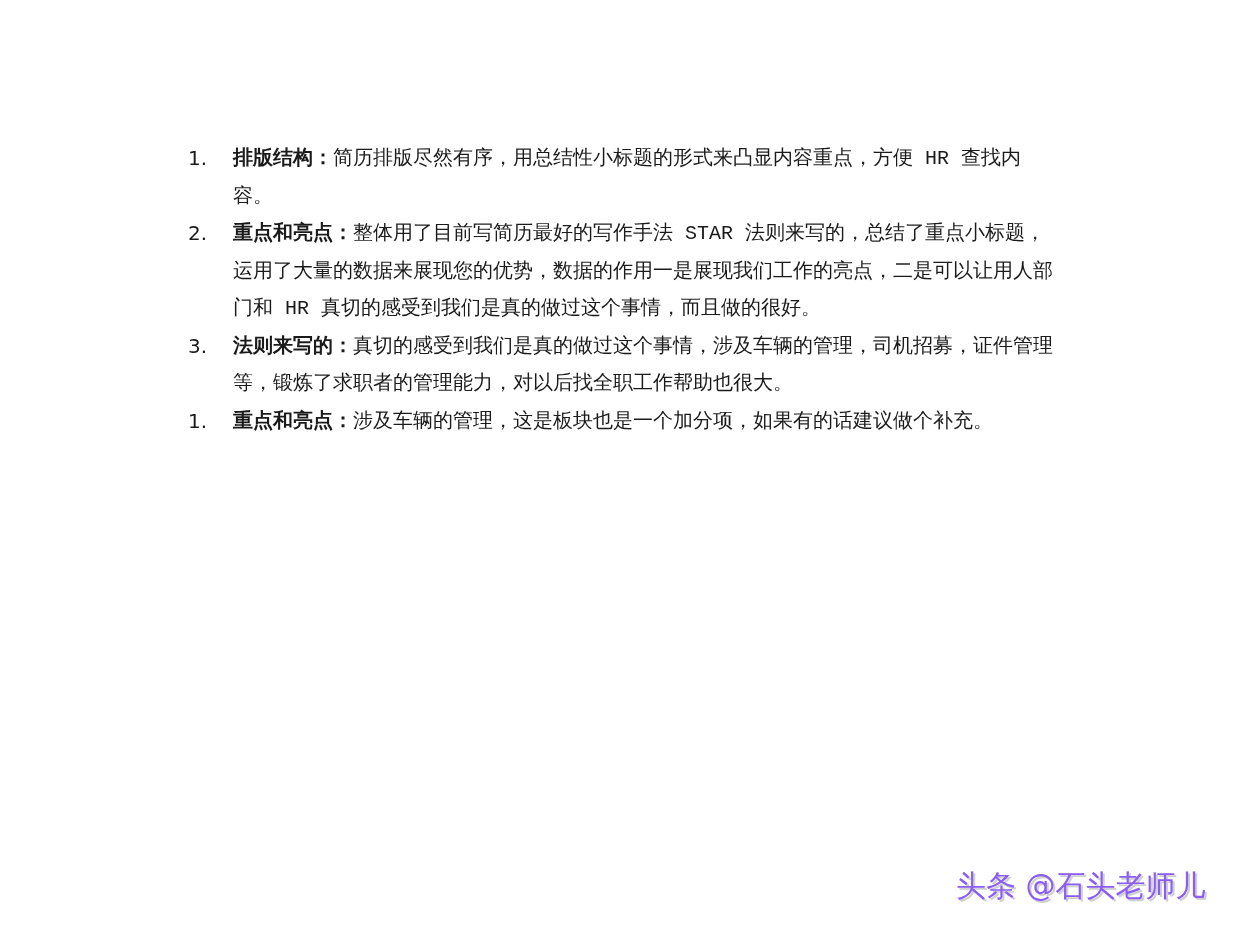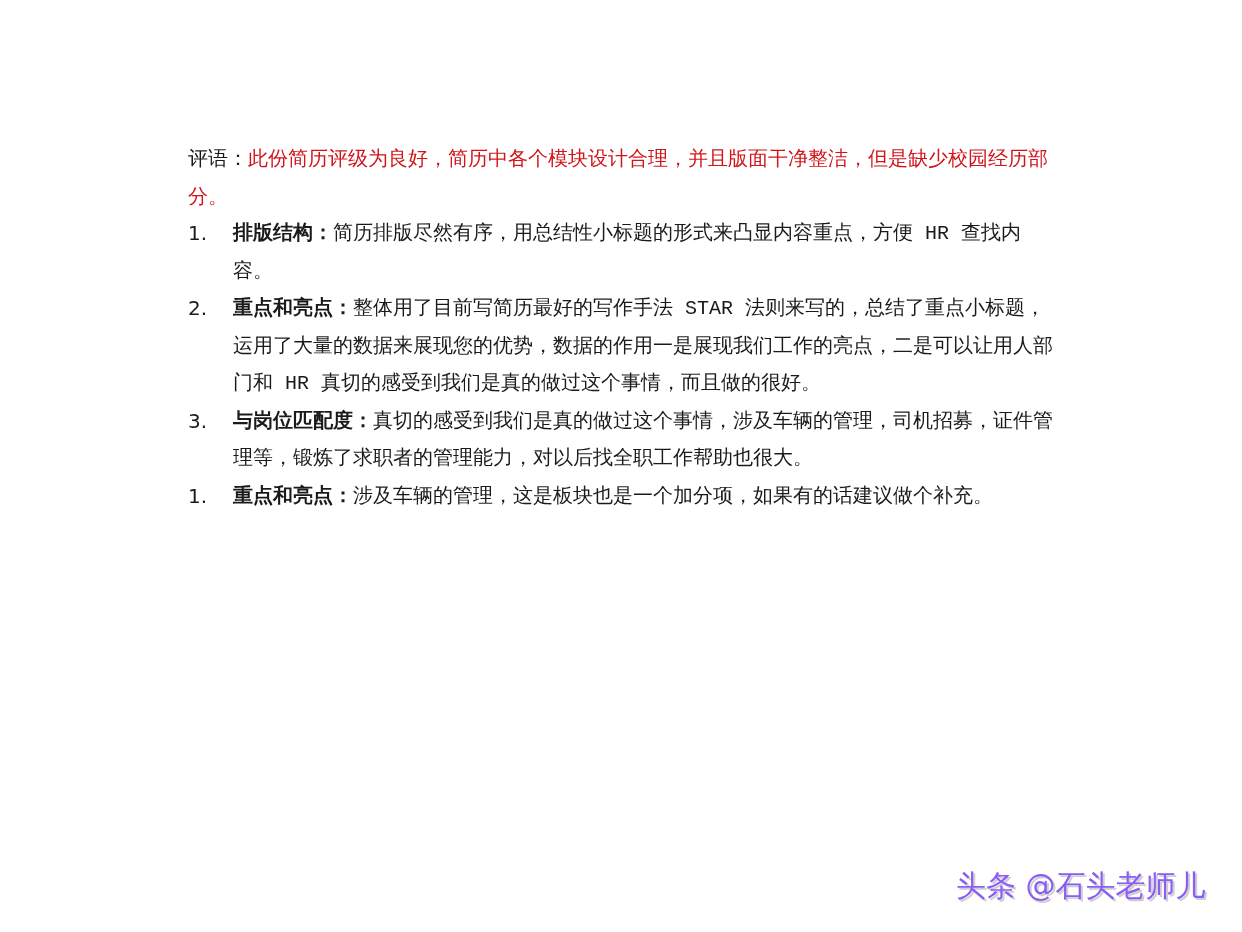--- a/index.html
+++ b/index.html
@@ -63,36 +63,33 @@
       color: #8b5cf6;
       letter-spacing: 0px;
       text-shadow: 2px 2px 0 #cfcfcf, -1px -1px 0 #ffffff;
     }
   </style>
 </head>
 <body>
 
 <div class="page">
 
-  <p class="para">
-    <span class="comment-label">评语：</span><span class="comment-text">此份简历评级为良好，简历中各个模块设计合理，并且版面干净整洁，但是缺少校园经历部分。</span>
-  </p>
 
   <ul class="list">
     <li class="list-item">
       <span class="num">1.</span>
       <span class="item-body"><span class="item-title">排版结构：</span><span>简历排版尽然有序，用总结性小标题的形式来凸显内容重点，方便 HR 查找内容。</span></span>
     </li>
     <li class="list-item">
       <span class="num">2.</span>
       <span class="item-body"><span class="item-title">重点和亮点：</span><span>整体用了目前写简历最好的写作手法 STAR 法则来写的，总结了重点小标题，运用了大量的数据来展现您的优势，数据的作用一是展现我们工作的亮点，二是可以让用人部门和 HR 真切的感受到我们是真的做过这个事情，而且做的很好。</span></span>
     </li>
     <li class="list-item">
       <span class="num">3.</span>
-      <span class="item-body"><span class="item-title">与岗位匹配度：</span><span>真切的感受到我们是真的做过这个事情，涉及车辆的管理，司机招募，证件管理等，锻炼了求职者的管理能力，对以后找全职工作帮助也很大。</span></span>
+      <span class="item-body"><span class="item-title">法则来写的：</span><span>真切的感受到我们是真的做过这个事情，涉及车辆的管理，司机招募，证件管理等，锻炼了求职者的管理能力，对以后找全职工作帮助也很大。</span></span>
     </li>
   </ul>
 
   <ul class="list">
     <li class="list-item">
       <span class="num">1.</span>
       <span class="item-body"><span class="item-title">重点和亮点：</span><span>涉及车辆的管理，这是板块也是一个加分项，如果有的话建议做个补充。</span></span>
     </li>
   </ul>
 </div>

